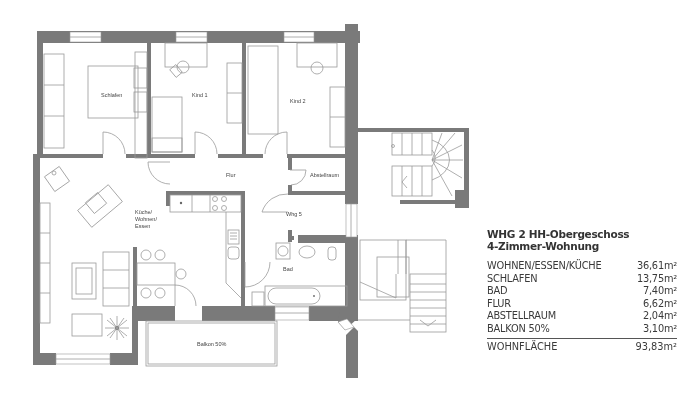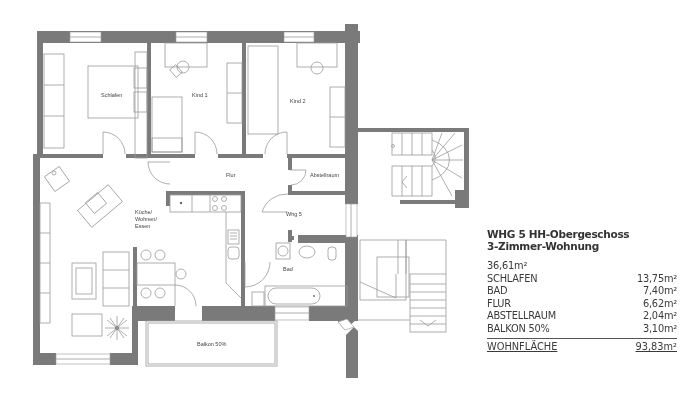--- a/index.html
+++ b/index.html
@@ -10,21 +10,21 @@
   .win { fill: #ffffff; stroke: #9a9a9a; stroke-width: 0.6; }
   .door { fill: none; stroke: #9a9a9a; stroke-width: 0.8; }
   .room-label { font-family: "Liberation Sans", sans-serif; font-size: 5.5px; fill: #444; }
   #legend { position: absolute; left: 487px; top: 228px; width: 190px; font-family: "DejaVu Sans", sans-serif; color: #3a3a3a; }
   .leg-title { font-family: "DejaVu Sans", sans-serif; font-weight: bold; font-size: 10.5px; line-height: 12px; color: #333; letter-spacing: -0.3px; }
   .leg-rows { margin-top: 8px; }
   .leg-row { display: flex; justify-content: space-between; font-size: 9.8px; line-height: 12.5px; letter-spacing: -0.2px; }
   .leg-name { text-transform: uppercase; }
   .leg-val { }
   .leg-sep { border-top: 1.6px solid #555; margin: 3px 0 2px 0; }
-  .leg-total { display: flex; justify-content: space-between; font-size: 9.8px; line-height: 12.5px; text-decoration: underline; }
+  .leg-total { display: flex; justify-content: space-between; font-size: 9.8px; line-height: 12.5px; }
 </style>
 </head>
 <body>
 
 <svg id="plan" viewBox="0 0 690 400" xmlns="http://www.w3.org/2000/svg">
 
   <g>
 
     <rect class="wall" x="37" y="31" width="323" height="12"></rect>
 
@@ -237,24 +237,25 @@
     <text class="room-label" x="135" y="214">Küche/</text>
     <text class="room-label" x="135" y="221">Wohnen/</text>
     <text class="room-label" x="135" y="228">Essen</text>
     <text class="room-label" x="286" y="216">Whg 5</text>
     <text class="room-label" x="283" y="271">Bad</text>
     <text class="room-label" x="197" y="346">Balkon 50%</text>
   </g>
 </svg>
 
 <div id="legend">
-  <div class="leg-title">WHG 5  HH-Obergeschoss</div>
-  <div class="leg-title">3-Zimmer-Wohnung</div>
+  <div class="leg-title">WHG 2  HH-Obergeschoss</div>
+  <div class="leg-title">4-Zimmer-Wohnung</div>
   <div class="leg-rows">
     <div class="leg-row">
+      <span class="leg-name">WOHNEN/ESSEN/KÜCHE</span>
       <span class="leg-val">36,61m²</span>
     </div>
     <div class="leg-row">
       <span class="leg-name">SCHLAFEN</span>
       <span class="leg-val">13,75m²</span>
     </div>
     <div class="leg-row">
       <span class="leg-name">BAD</span>
       <span class="leg-val">7,40m²</span>
     </div>

